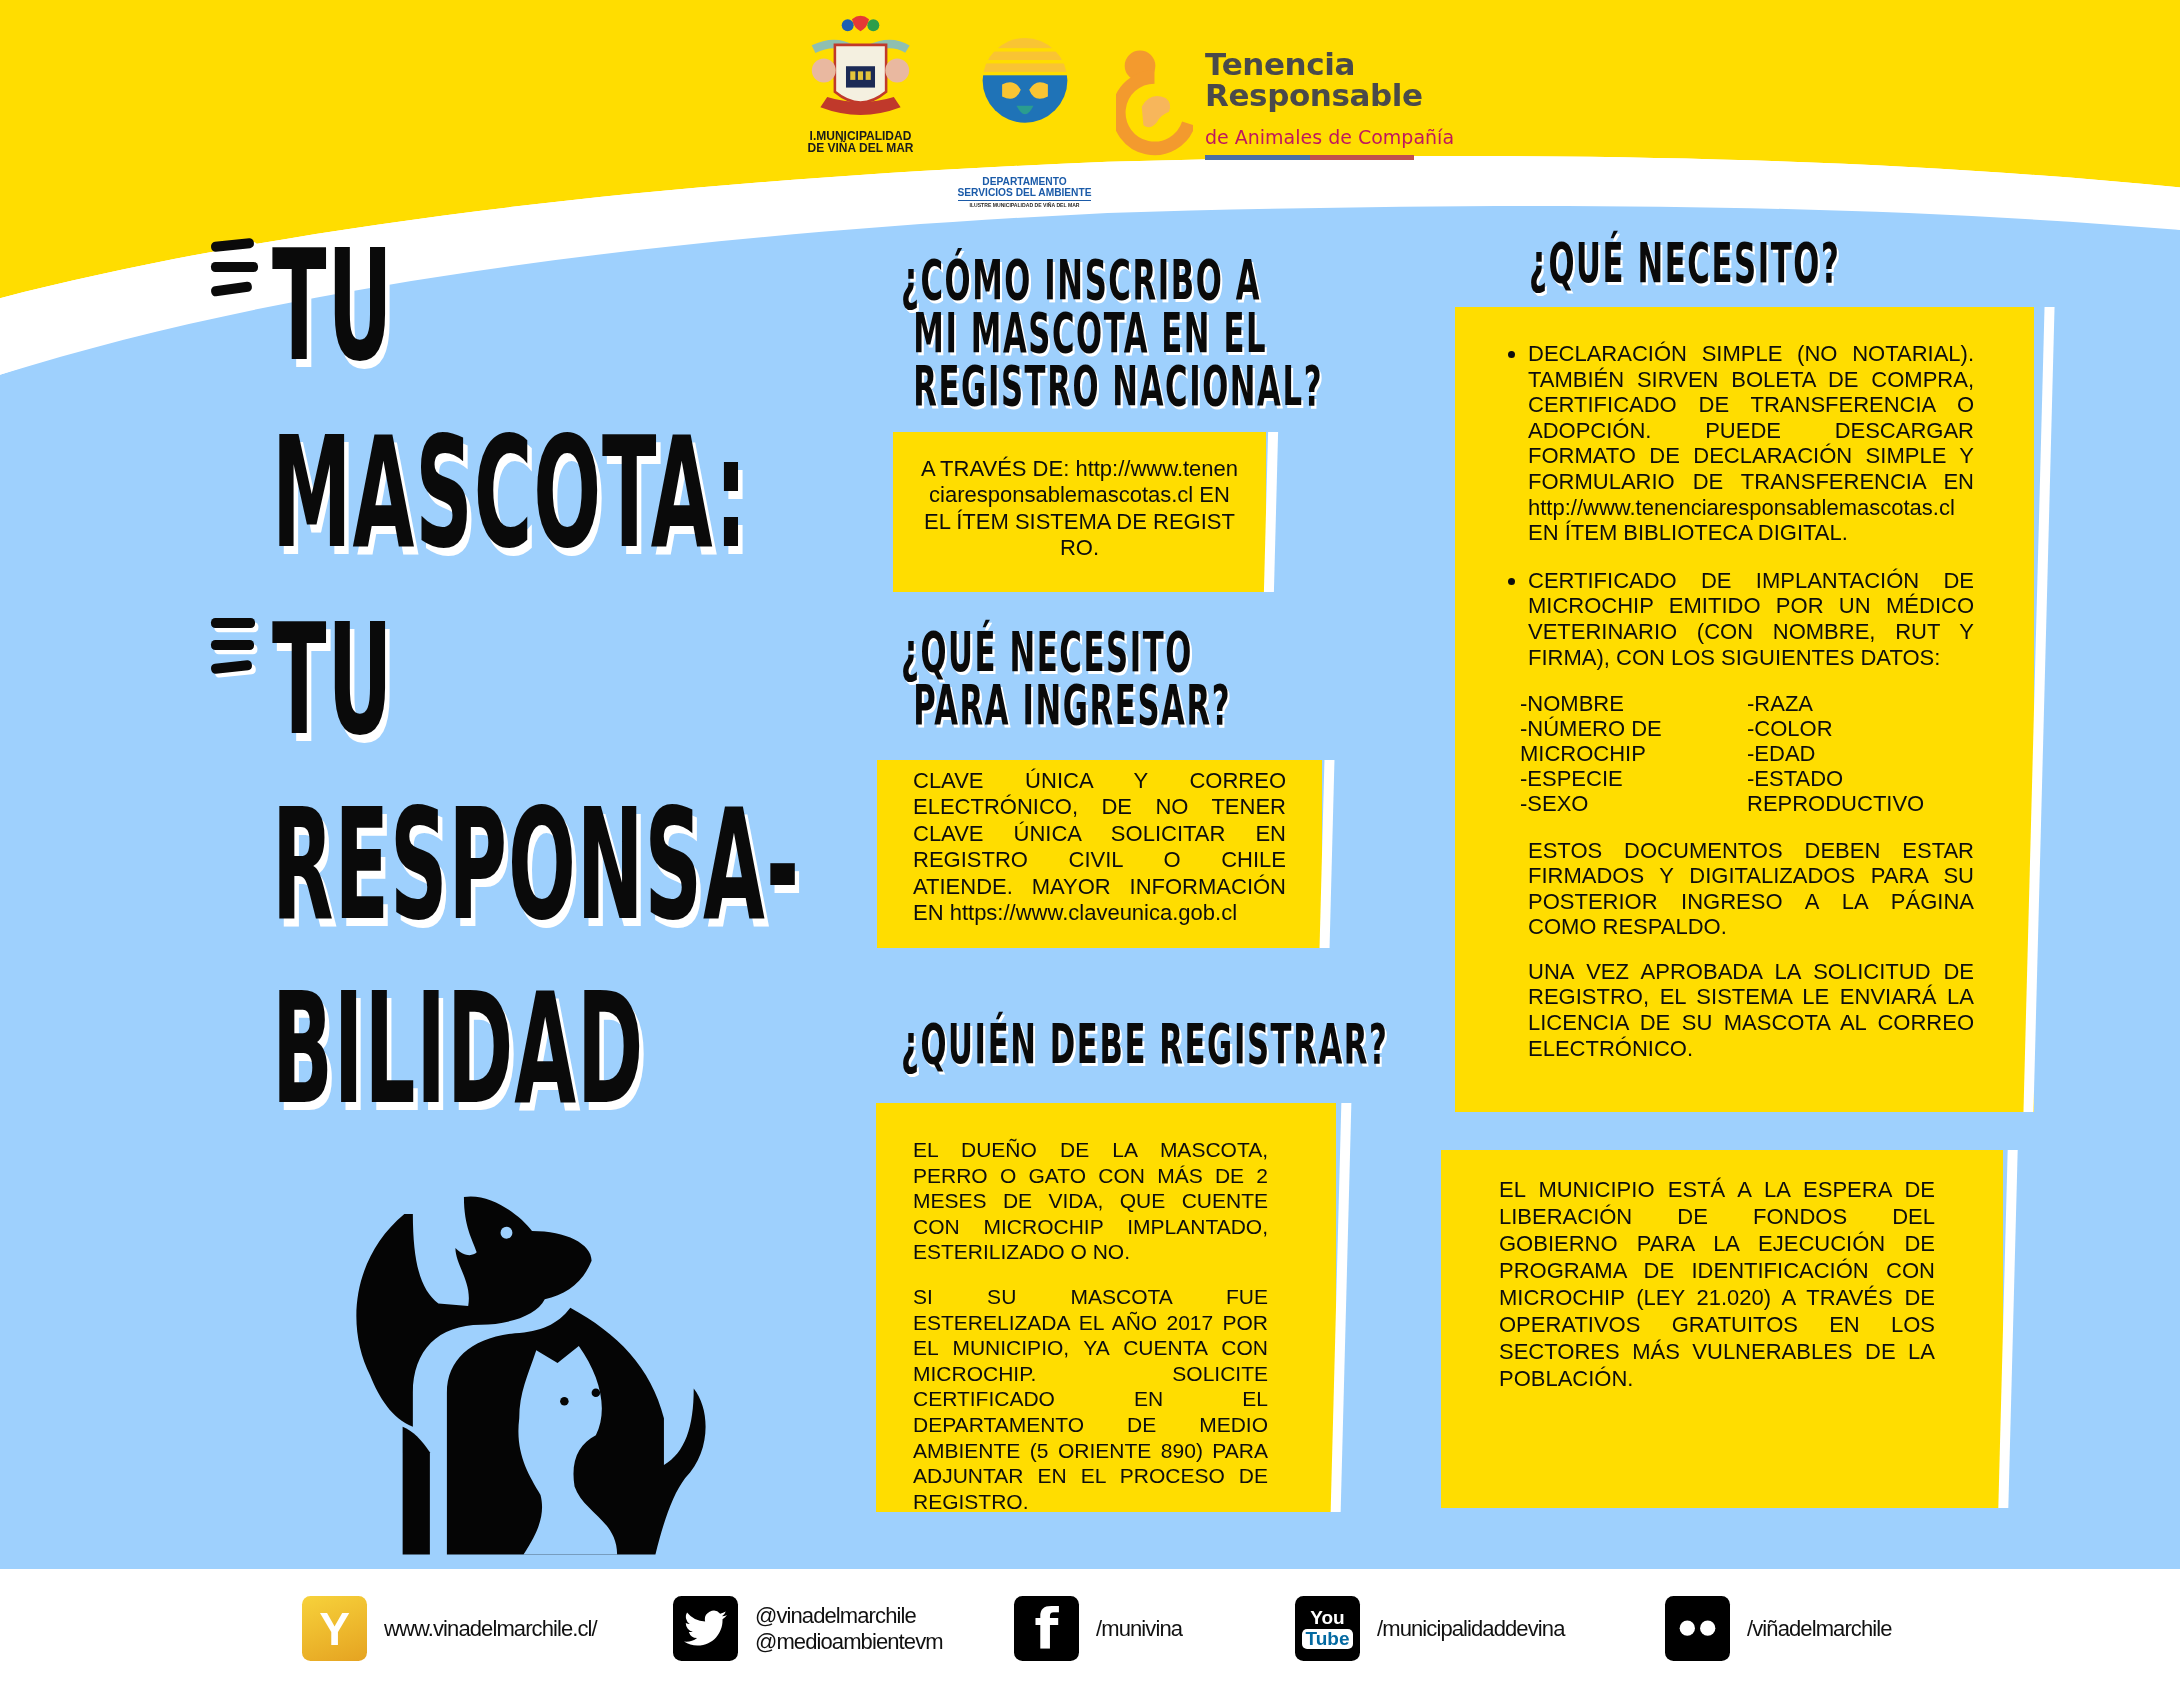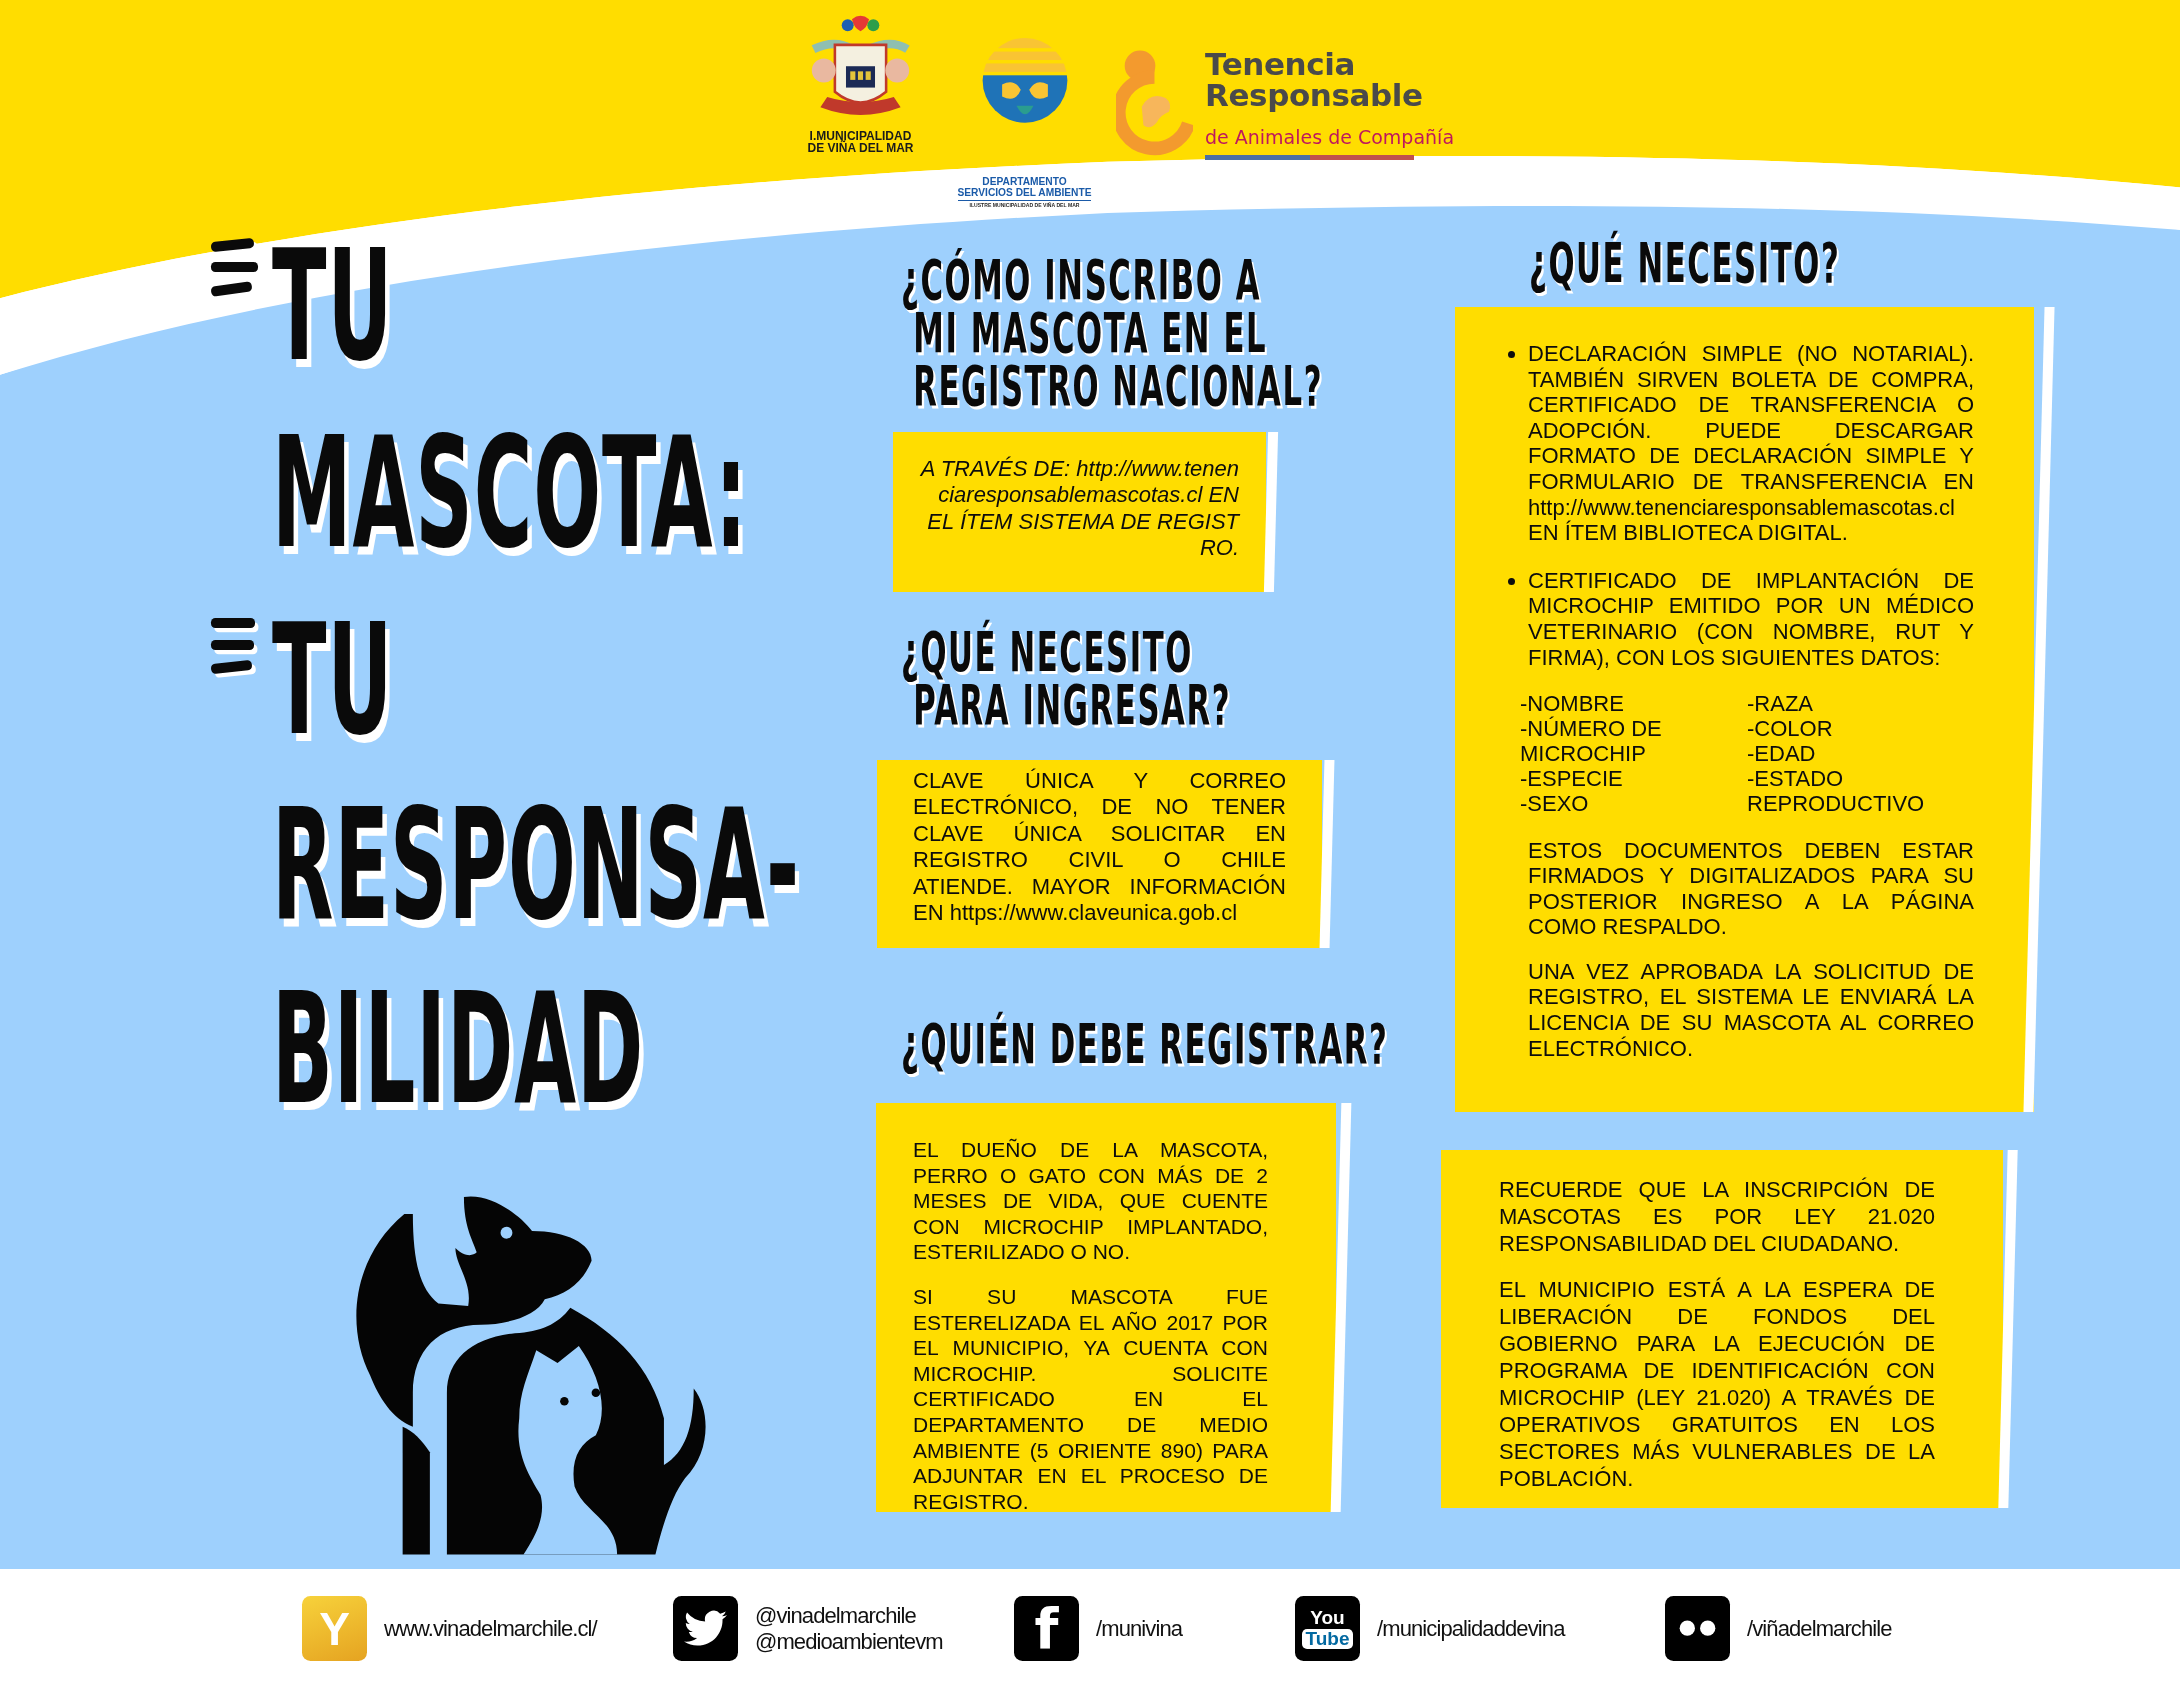--- a/index.html
+++ b/index.html
@@ -175,21 +175,21 @@
   <path d="M130,440 L130,250 C130,210 160,185 210,180 C240,178 260,170 275,150 C330,180 370,220 385,280 L385,335 C410,320 420,290 420,245 C440,270 440,320 410,350 C395,370 385,400 375,440 Z" fill="#050505"></path>
   <path d="M235,200 L260,215 L285,195 C310,230 320,270 305,300 C285,310 275,330 280,360 C290,390 330,400 330,440 L220,440 C240,410 245,390 240,370 C225,345 210,320 215,280 C215,250 225,230 235,200Z" fill="#9ed0fd"></path>
   <circle cx="268" cy="260" r="5" fill="#050505"></circle>
     <circle cx="305" cy="250" r="5" fill="#050505"></circle>
 </svg>
 
 <div class="sec-heading" style="left:901px; top:254px;">¿CÓMO INSCRIBO A
  MI MASCOTA EN EL
  REGISTRO NACIONAL?</div>
 <div class="box" style="left:893px; top:432px; width:373px; height:160px; padding:24px 27px 17px 27px;">
-  <p style="text-align:right; word-break:break-all;font-style:italic;">A TRAVÉS DE: http://www.tenenciaresponsablemascotas.cl EN EL ÍTEM SISTEMA DE REGISTRO.</p>
+  <p style="text-align:center; word-break:break-all;">A TRAVÉS DE: http://www.tenenciaresponsablemascotas.cl EN EL ÍTEM SISTEMA DE REGISTRO.</p>
 </div>
 
 <div class="sec-heading" style="left:901px; top:626px;">¿QUÉ NECESITO
  PARA INGRESAR?</div>
 <div class="box" style="left:877px; top:760px; width:445px; height:188px; padding:8px 36px 17px 36px;">
   <p>CLAVE ÚNICA Y CORREO ELECTRÓNICO, DE NO TENER CLAVE ÚNICA SOLICITAR EN REGISTRO CIVIL O CHILE ATIENDE. MAYOR INFORMACIÓN EN https://www.claveunica.gob.cl</p>
 </div>
 
 <div class="sec-heading" style="left:901px; top:1018px;">¿QUIÉN DEBE REGISTRAR?</div>
 <div class="box" style="left:876px; top:1103px; width:460px; height:409px; padding:34px 68px 17px 37px; font-size:21px; line-height:25.6px;">
@@ -217,21 +217,20 @@
       <div>-EDAD</div>
       <div>-ESTADO</div>
       <div>REPRODUCTIVO</div>
     </div>
   </div>
   <p style="padding-left:32px;">ESTOS DOCUMENTOS DEBEN ESTAR FIRMADOS Y DIGITALIZADOS PARA SU POSTERIOR INGRESO A LA PÁGINA COMO RESPALDO.</p>
   <p style="padding-left:32px;">UNA VEZ APROBADA LA SOLICITUD DE REGISTRO, EL SISTEMA LE ENVIARÁ LA LICENCIA DE SU MASCOTA AL CORREO ELECTRÓNICO.</p>
 </div>
 
 <div class="box" style="left:1441px; top:1150px; width:562px; height:358px; padding:25.6px 68px 17px 58px; font-size:22px; line-height:27px;">
-  <p>RECUERDE QUE LA INSCRIPCIÓN DE MASCOTAS ES POR LEY 21.020 RESPONSABILIDAD DEL CIUDADANO.</p>
   <p>EL MUNICIPIO ESTÁ A LA ESPERA DE LIBERACIÓN DE FONDOS DEL GOBIERNO PARA LA EJECUCIÓN DE PROGRAMA DE IDENTIFICACIÓN CON MICROCHIP (LEY 21.020) A TRAVÉS DE OPERATIVOS GRATUITOS EN LOS SECTORES MÁS VULNERABLES DE LA POBLACIÓN.</p>
 </div>
 
 <div class="footer">
   <div class="f-item" style="left:302px;">
     <div class="f-icon web">Y</div>
     <div class="f-text">www.vinadelmarchile.cl/</div>
   </div>
   <div class="f-item" style="left:673px;">
     <div class="f-icon">

